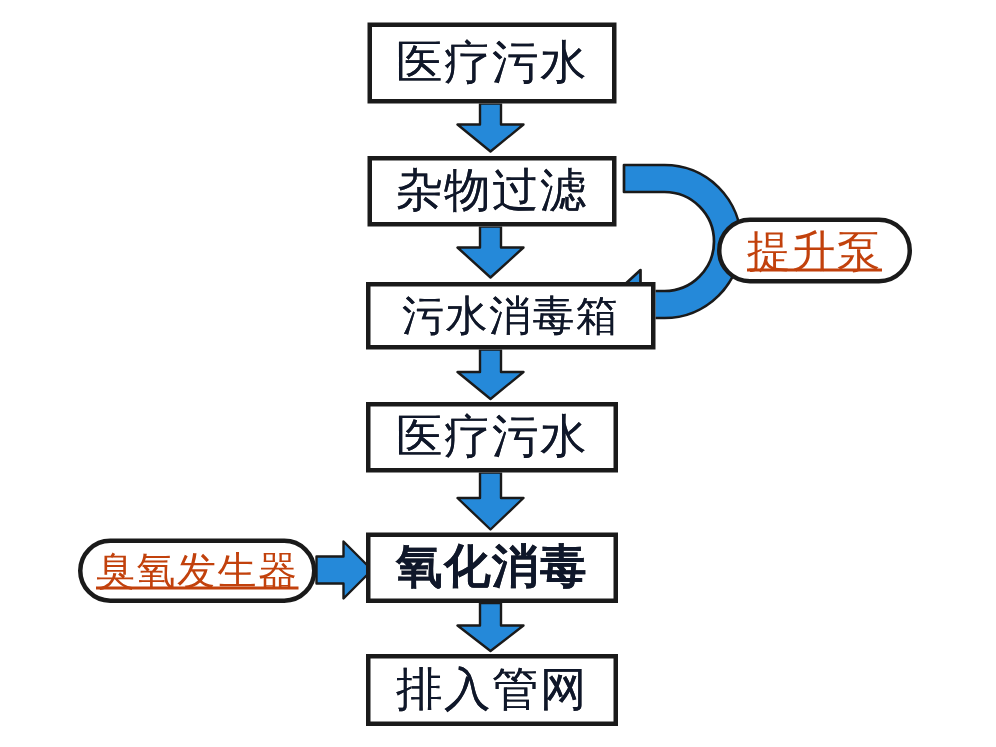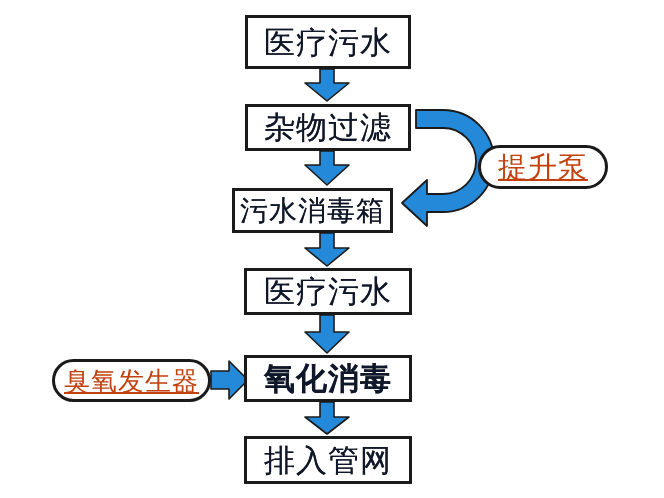--- a/index.html
+++ b/index.html
@@ -126,21 +126,21 @@
   </div>
 
   <div class="proc-box" style="left:245px; top:15px; width:166px; height:54px;">
     <span class="box-label">医疗污水</span>
   </div>
 
   <div class="proc-box" style="left:245px; top:104px; width:166px; height:47px;">
     <span class="box-label">杂物过滤</span>
   </div>
 
-  <div class="proc-box" style="left:232px; top:188px; width:161px; height:45px;align-items:center;">
+  <div class="proc-box" style="left:244px; top:188px; width:193px; height:45px;align-items:center;">
     <span class="box-label" style="font-size:28px;">污水消毒箱</span>
   </div>
 
   <div class="proc-box" style="left:244px; top:268px; width:168px; height:47px;">
     <span class="box-label">医疗污水</span>
   </div>
 
   <div class="proc-box" style="left:244px; top:355px; width:168px; height:47px;font-weight:bold;">
     <span class="box-label">氧化消毒</span>
   </div>

